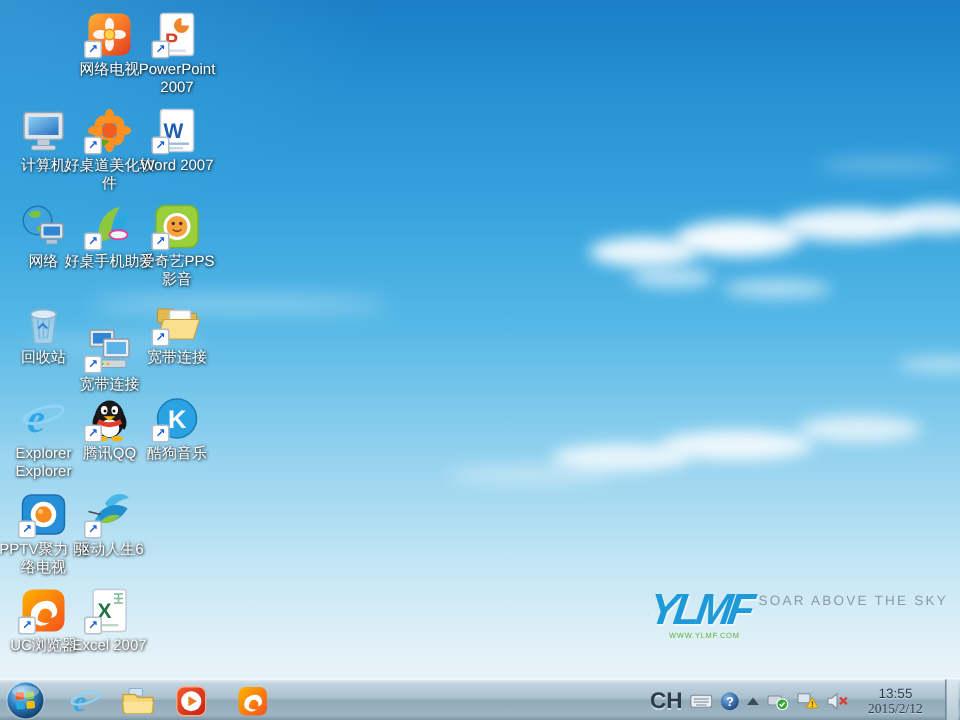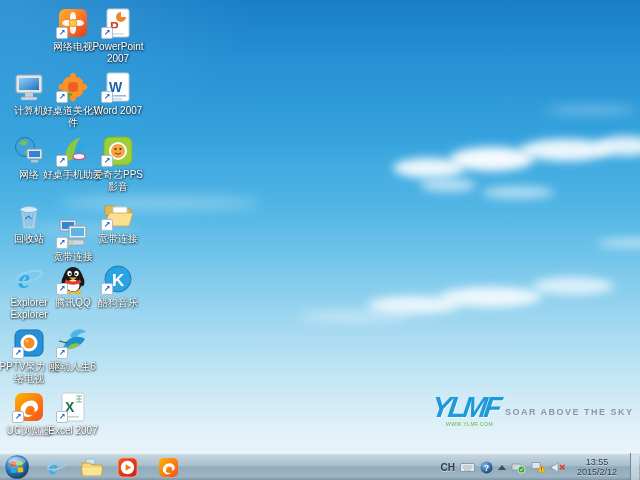--- a/index.html
+++ b/index.html
@@ -36,38 +36,38 @@
   .sc{position:absolute;left:0px;bottom:1px;width:10px;height:10px;background:#fff;
     border:1px solid #b0bdca;border-radius:2px;font-size:8px;line-height:9px;
     color:#1a5fd0;font-weight:bold;text-align:center;}
   .sc::after{content:"\2197";}
   
   .wm{position:absolute;left:432px;top:393px;width:200px;}
   .wm-row{display:flex;align-items:flex-end;}
   .wm-logo{font-size:29px;font-weight:900;font-style:italic;color:#1f9ad8;
     letter-spacing:-3px;line-height:28px;transform:skewX(-8deg);
     text-shadow:1px 1px 0 rgba(255,255,255,.55);}
-  .wm-tag{font-size:9px;font-weight:bold;color:#8a9aa5;letter-spacing:1.5px;
-    margin-left:6px;margin-bottom:4px;white-space:nowrap;}
+  .wm-tag{font-size:9px;font-weight:normal;color:#8a9aa5;letter-spacing:1.5px;
+    margin-left:6px;margin-bottom:16px;white-space:nowrap;}
   .wm-site{font-size:5px;color:#63b53a;letter-spacing:.5px;margin-left:14px;line-height:6px;}
   
   .taskbar{position:absolute;left:0;bottom:0;width:640px;height:28px;
     background:linear-gradient(180deg,#e3edf3 0%,#c3d4de 10%,#a9c0cd 45%,#92abbb 52%,#9db5c3 88%,#7e95a5 100%);
     border-top:1px solid #f2f8fb;box-sizing:border-box;}
   .orb{position:absolute;left:4px;top:1px;width:26px;height:26px;}
   .tbtn{position:absolute;top:2px;width:30px;height:24px;display:flex;align-items:center;justify-content:center;}
   .tb-ie{left:42px}.tb-fold{left:77px}.tb-wmp{left:112px}.tb-uc{left:153px}
   .tray{position:absolute;right:0;top:0;height:28px;display:flex;align-items:center;gap:5px;padding-right:1px;}
-  .ime{font-size:10px;font-weight:bold;color:#2d3c4c;text-shadow:0 1px 0 rgba(255,255,255,.5);}
+  .ime{font-size:15px;font-weight:bold;color:#2d3c4c;text-shadow:0 1px 0 rgba(255,255,255,.5);}
   .chev{width:0;height:0;border-left:4px solid transparent;border-right:4px solid transparent;
     border-bottom:5px solid #3b4c5c;}
   .clock{width:52px;text-align:center;color:#2d3c4c;line-height:10px;
     text-shadow:0 1px 0 rgba(255,255,255,.45);}
   .clock .t{font-size:9px;display:block;}
-  .clock .d{font-size:9px;display:block;}
+  .clock .d{font-size:9px;display:block;font-family:Liberation Serif, serif;}
   .showdesk{width:8px;height:28px;margin-left:2px;border-left:1px solid #72879a;
     background:linear-gradient(180deg,#dae6ed,#b4c8d4);}
 </style>
 </head>
 <body>
 
 <div class="screen">
 
   <div class="cl c1"></div>
   <div class="cl c2"></div>

